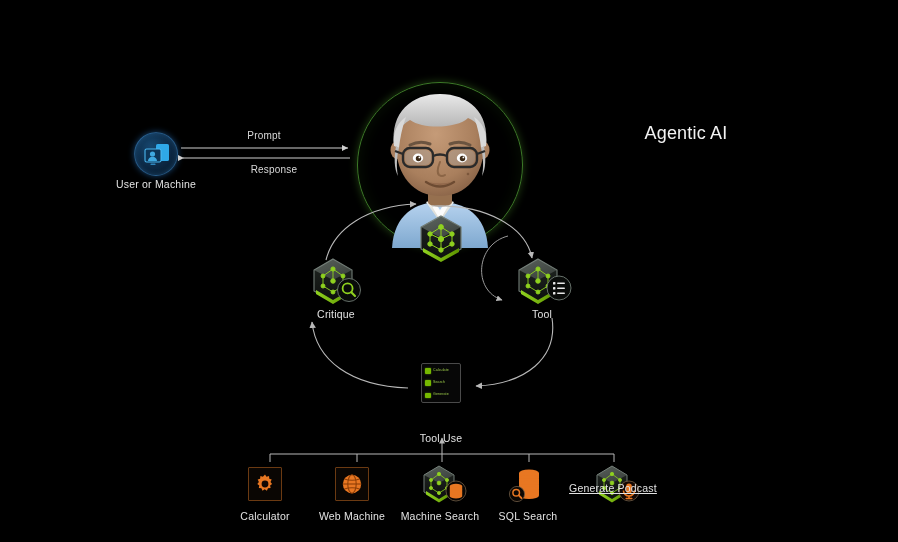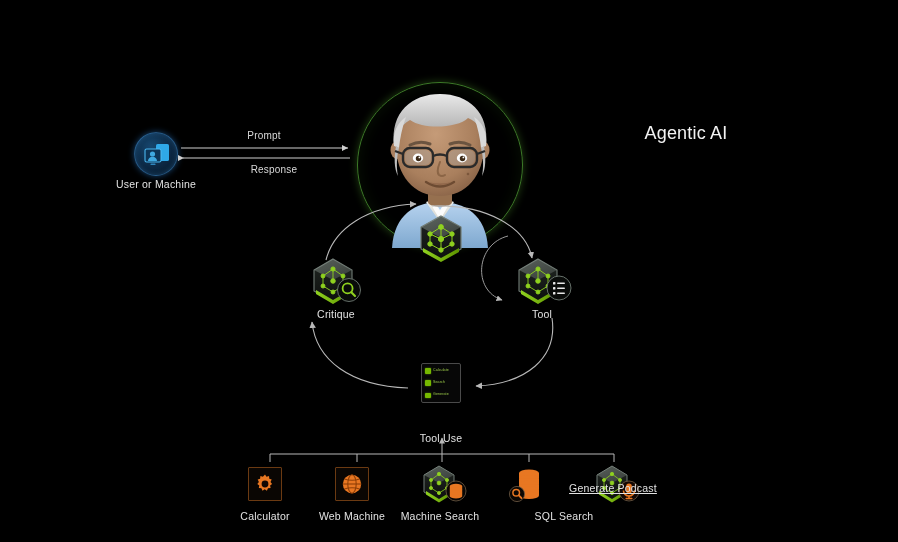--- a/index.html
+++ b/index.html
@@ -463,21 +463,21 @@
         <rect x="11" y="25.8" width="20" height="5.6"></rect>
         <ellipse cx="21" cy="31.4" rx="10" ry="3.6"></ellipse>
       </g>
       <g>
         <circle cx="9" cy="30" r="7.6" fill="#0c0703" stroke="#6f5a44" stroke-width=".8"></circle>
         <circle cx="8.2" cy="28.8" r="3.3" fill="none" stroke="#e87722" stroke-width="1.5"></circle>
         <line x1="10.8" y1="31.4" x2="13.4" y2="34" stroke="#e87722" stroke-width="1.8" stroke-linecap="round"></line>
       </g>
     </svg>
   </div>
-  <div class="node-label" style="left:478px; top:510px; width:100px;margin-left:36px;">SQL Search</div>
+  <div class="node-label" style="left:478px; top:510px; width:100px;">SQL Search</div>
 
   <div class="tool-tile" style="left:593px; top:464px; width:48px; height:42px;">
     <svg width="48" height="42" viewBox="0 0 48 42">
       <path d="M19 2 L34 11 L34 28 L19 37 L4 28 L4 11 Z" fill="url(#cubeFace)" stroke="#717c76" stroke-width="1"></path>
       <path d="M19 2 L34 11 L19 19 L4 11 Z" fill="url(#cubeTop)" opacity=".5"></path>
       <path d="M6 27 L19 35 L32 27 L32 30.5 L19 38.5 L6 30.5 Z" fill="url(#cubeBase)"></path>
       <g stroke="#8fd11f" stroke-width=".8" fill="#8fd11f">
         <line x1="19" y1="10" x2="11" y2="16"></line>
           <line x1="19" y1="10" x2="27" y2="16"></line>
         <line x1="11" y1="16" x2="11" y2="24"></line>

